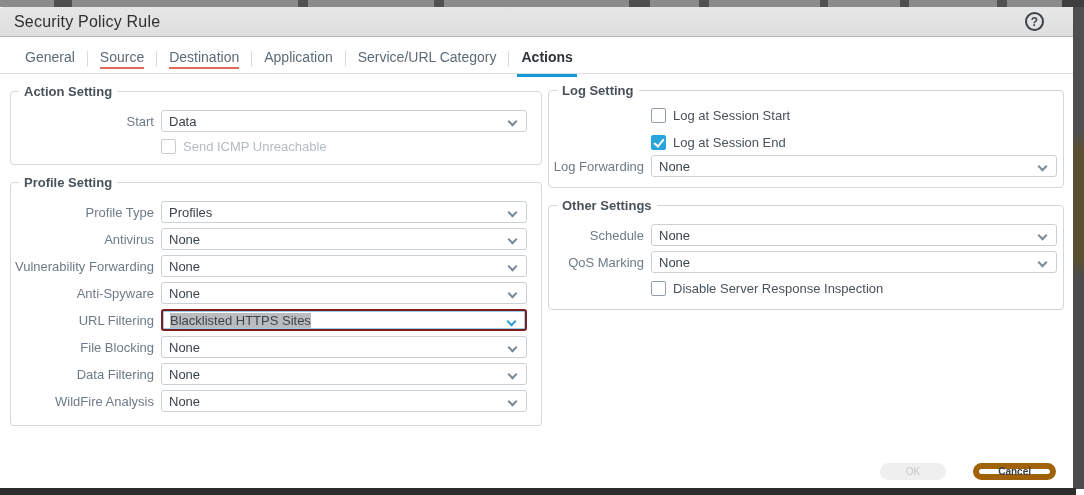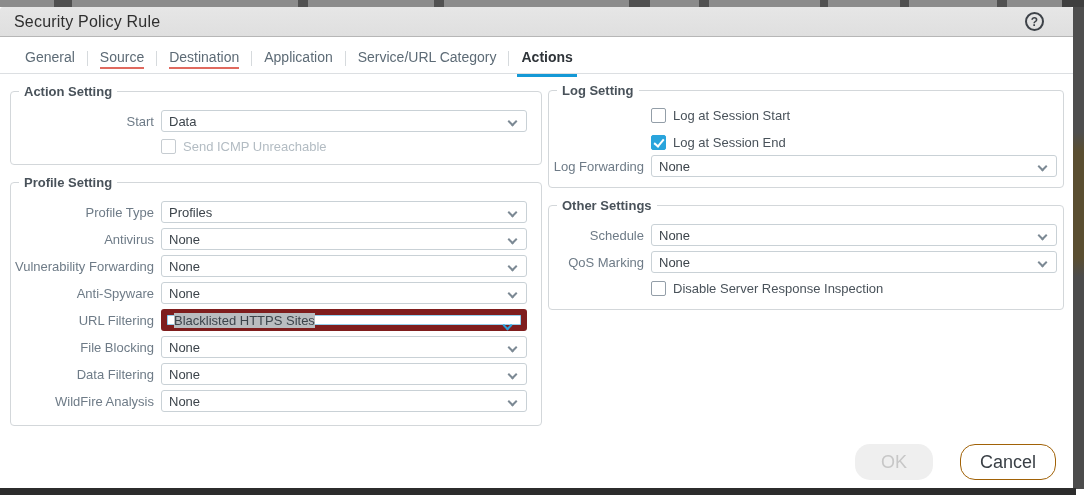--- a/index.html
+++ b/index.html
@@ -62,21 +62,21 @@
   .col-left  .field  { flex:1; margin-right:14px; }
   .col-right .field  { flex:1; margin-right:6px; }
   .spacer-l { flex:0 0 150px; }
   .spacer-r { flex:0 0 102px; }
 
   
   .combo { position:relative; height:22px; background:#fff;
     border:1px solid #c9d1d6; border-radius:3px; display:flex;
     align-items:center; padding:0 26px 0 7px; font-size:13px; color:#3c444b;
     cursor:pointer; }
-  .combo.focused { border:6px solid #7f1d1d; box-shadow:0 0 0 .5px #2ba0da inset; }
+  .combo.focused { border:2px solid #7f1d1d; box-shadow:0 0 0 .5px #2ba0da inset; }
   .combo .val.selected { background:#b9bdc0; }
   .chev { position:absolute; right:10px; top:7px; width:7px; height:7px;
     border-left:2px solid #7c8994; border-bottom:2px solid #7c8994;
     transform:rotate(-45deg); }
   .combo.focused .chev { border-color:#2ba0da; }
 
   
   .cbrow { display:flex; align-items:center; }
   .checkbox { position:relative; width:15px; height:15px; background:#fff;
     border:1px solid #939ea8; border-radius:2px; margin-right:7px;
@@ -85,27 +85,27 @@
   .checkbox.checked::after { content:""; position:absolute; left:4px; top:1px;
     width:4px; height:8px; border:solid #fff; border-width:0 2px 2px 0;
     transform:rotate(40deg); }
   .checkbox.disabled { border-color:#c6ccd1; cursor:default; }
   .cb-label { font-size:13px; color:#49525a; }
   .cb-label.disabled { color:#b3bcc3; }
 
   
   .footer { position:absolute; right:17px; bottom:8px; display:flex;
     align-items:center; }
-  .btn { height:36px; border-radius:15px; font-size:18px;
+  .btn { height:17px; border-radius:15px; font-size:10px;
     font-family:"Liberation Sans", sans-serif; display:flex;
     align-items:center; justify-content:center; }
   .btn-ok { background:#efefef; border:none; color:#c7c7c7; padding:0 26px;
     margin-right:27px; cursor:default; }
-  .btn-cancel { background:#ffffff; border:1px solid #a16207; color:#3a4046;
-    padding:0 19px; cursor:pointer; }
+  .btn-cancel { background:#ffffff; border:6px solid #a16207; color:#3a4046;
+    padding:0 19px; cursor:pointer;font-weight:bold; }
 </style>
 </head>
 <body>
 
 <div class="bg-top"></div>
 <div class="bg-right"></div>
 <div class="bg-bottom"></div>
 
 <div class="modal">
 

